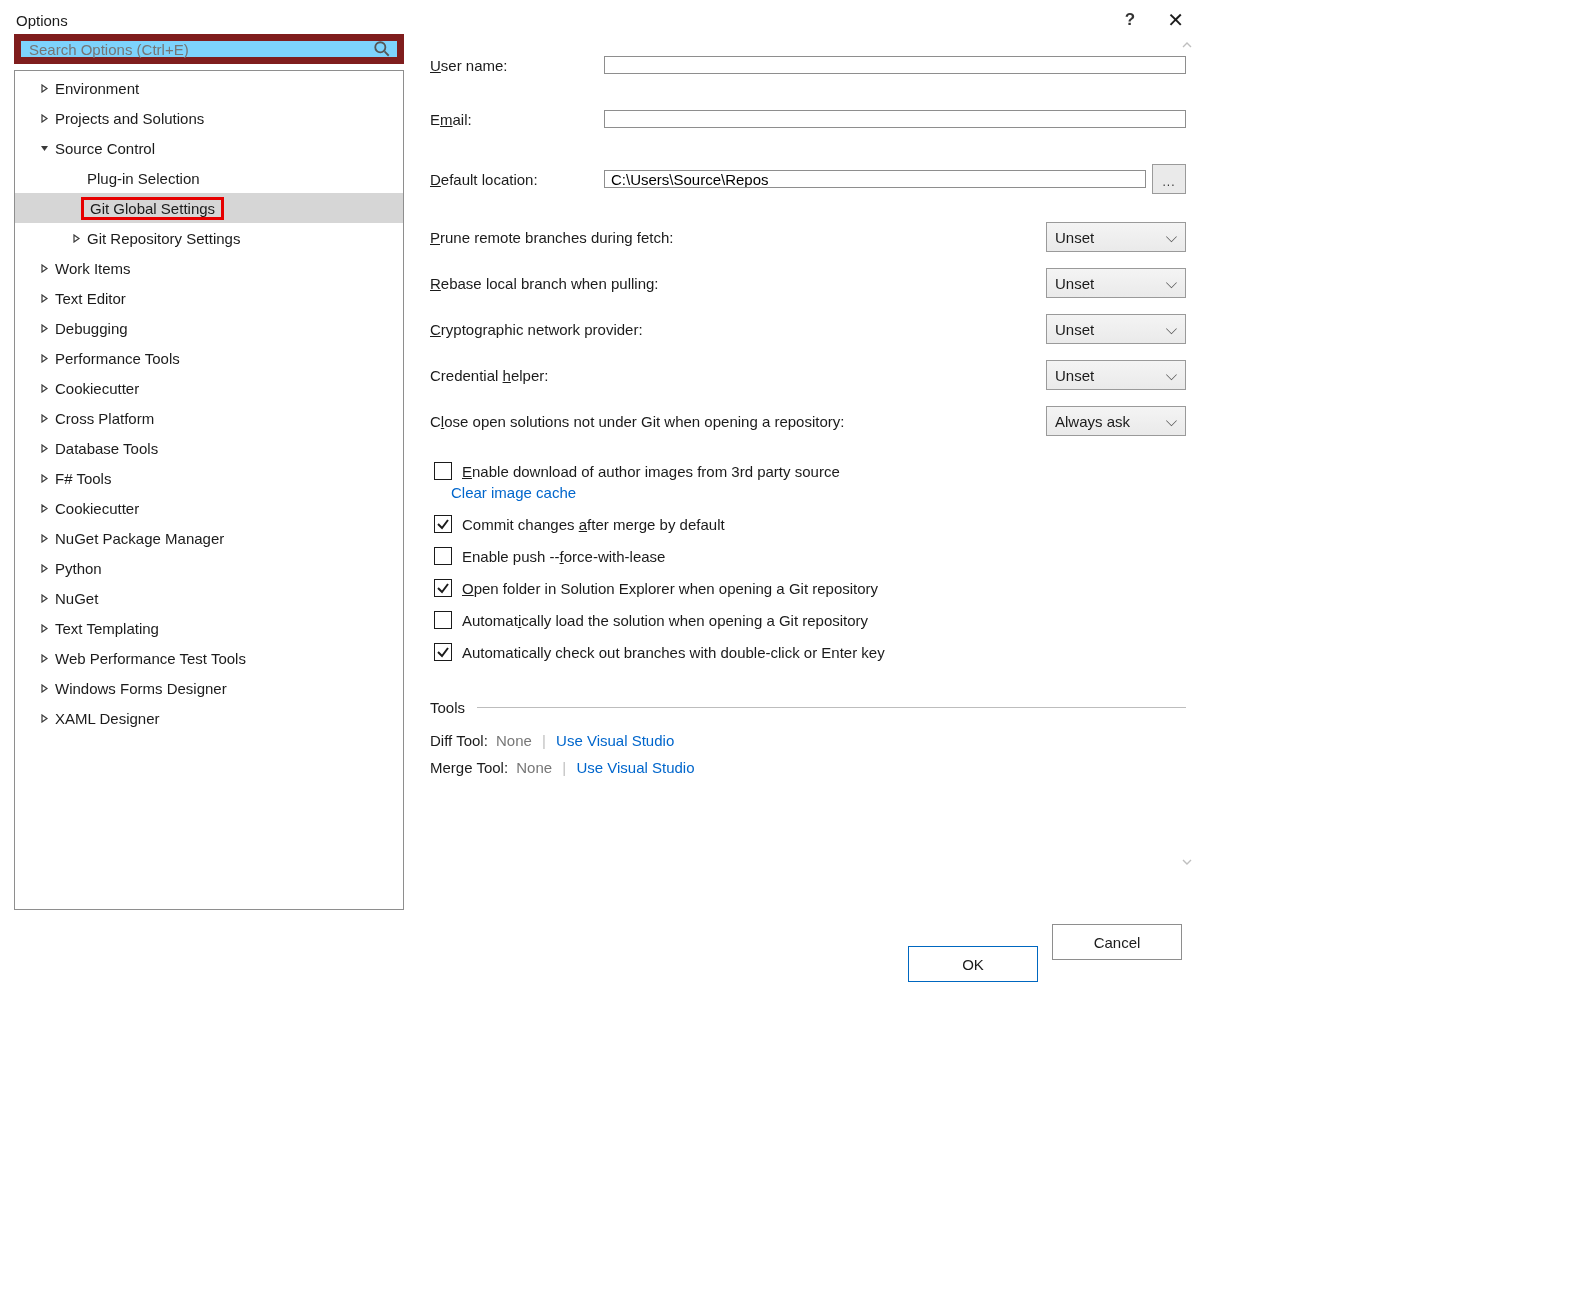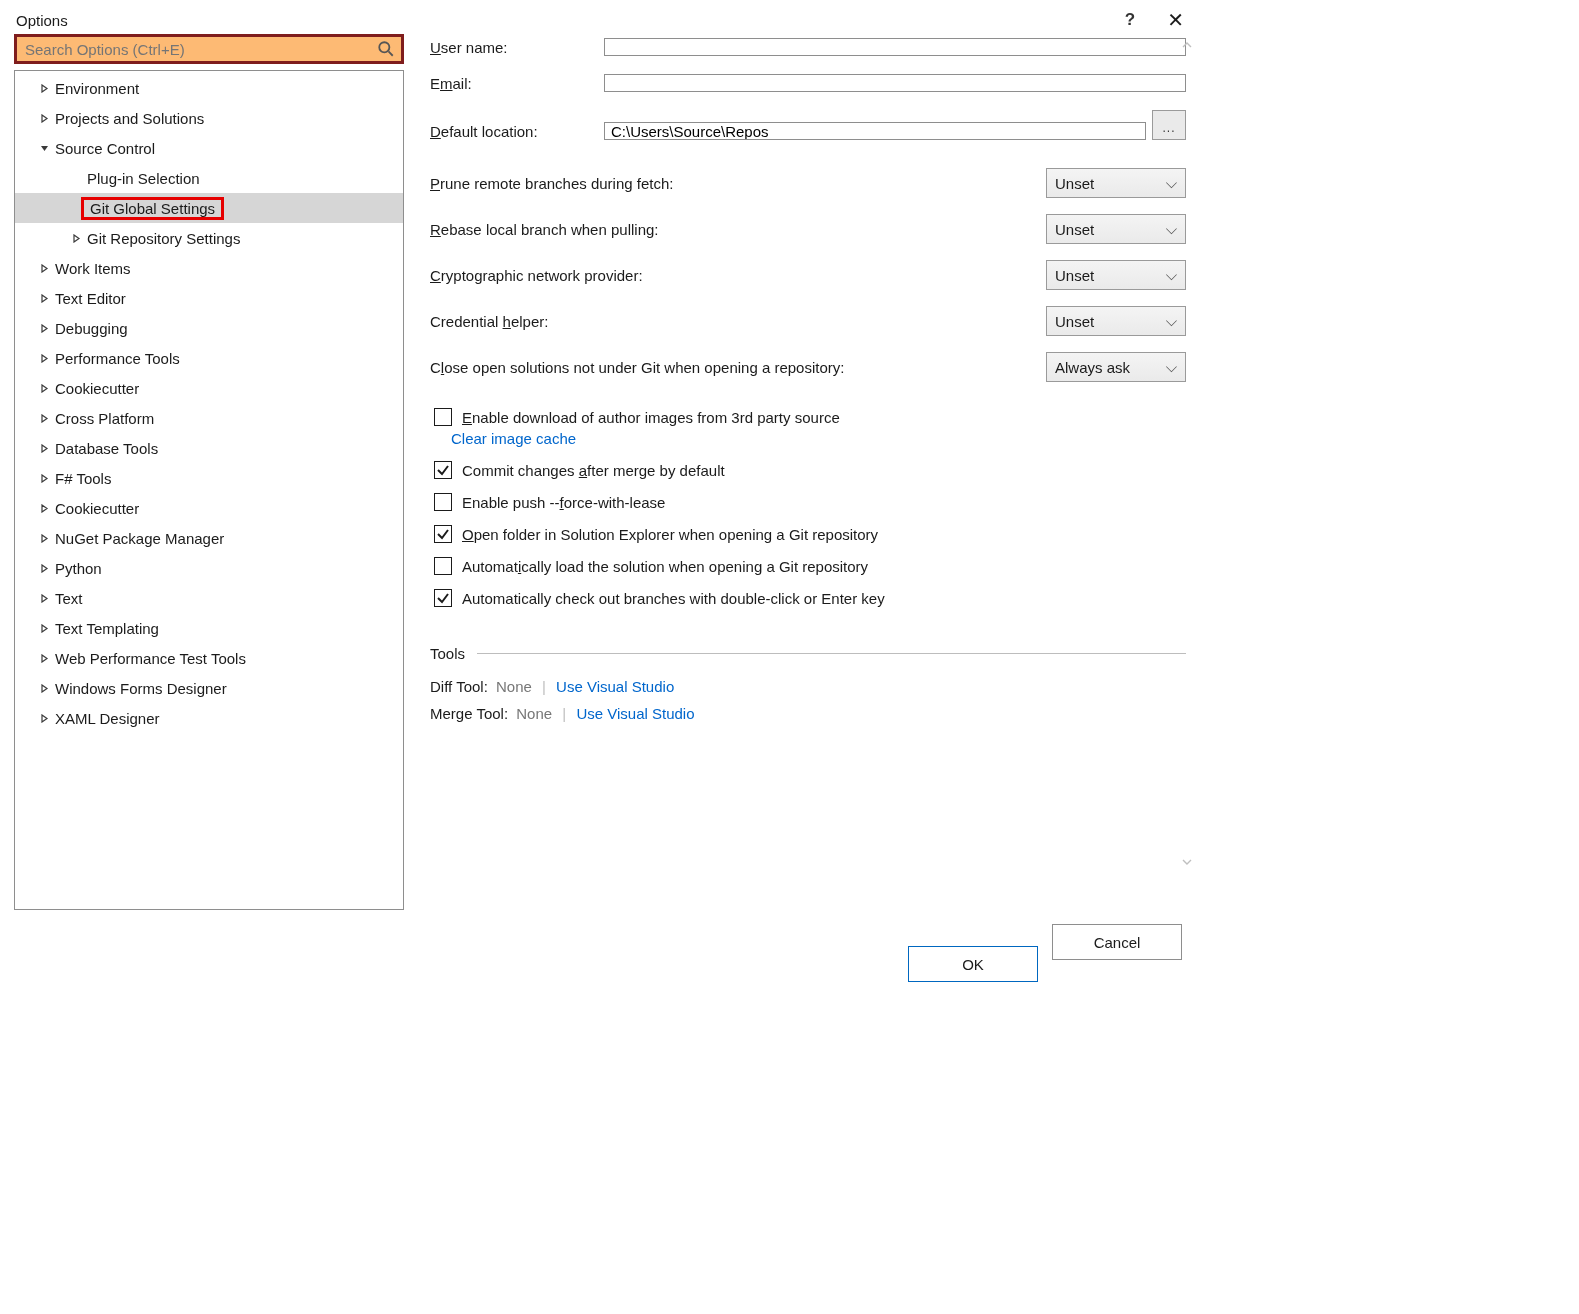--- a/index.html
+++ b/index.html
@@ -37,22 +37,22 @@
   }
   
   .left {
     width: 390px;
     display: flex;
     flex-direction: column;
   }
   .searchbox {
     display: flex;
     align-items: center;
-    border: 3px solid #7f1d1d;
-    background: #fdba74;
+    border: 7px solid #7f1d1d;
+    background: #7dd3fc;
     height: 30px;
     padding: 0 6px;
     margin-bottom: 6px;
   }
   .searchbox input {
     flex: 1;
     border: none;
     outline: none;
     font-size: 15px;
     color: #6d6d6d;
@@ -108,22 +108,23 @@
   }
   .scrollhint {
     position: absolute;
     right: -6px;
     top: 2px;
     color: #bfbfbf;
   }
   .scrollhint.bottom { top: auto; bottom: 40px; }
   .form-row {
     display: flex;
-    align-items: flex-end;
+    align-items: center;
     margin-bottom: 18px;
+    margin-top: 18px;
   }
   .form-row .lbl {
     width: 174px;
   }
   .form-row input[type="text"] {
     flex: 1;
     height: 18px;
     border: 1px solid #8e8e8e;
     padding: 2px 6px;
     font-size: 15px;
@@ -371,21 +372,21 @@
               </svg>
             </span>
             <span class="label-wrap"><span>Python</span></span>
           </div>
           <div class="tree-item depth1">
             <span class="glyph">
               <svg viewBox="0 0 9 9">
                 <polygon points="2,1 7,4.5 2,8" fill="none" stroke="#3a3a3a" stroke-width="1.2"></polygon>
               </svg>
             </span>
-            <span class="label-wrap"><span>Text</span></span>
+            <span class="label-wrap"><span>NuGet</span></span>
           </div>
           <div class="tree-item depth1">
             <span class="glyph">
               <svg viewBox="0 0 9 9">
                 <polygon points="2,1 7,4.5 2,8" fill="none" stroke="#3a3a3a" stroke-width="1.2"></polygon>
               </svg>
             </span>
             <span class="label-wrap"><span>Text Templating</span></span>
           </div>
           <div class="tree-item depth1">

